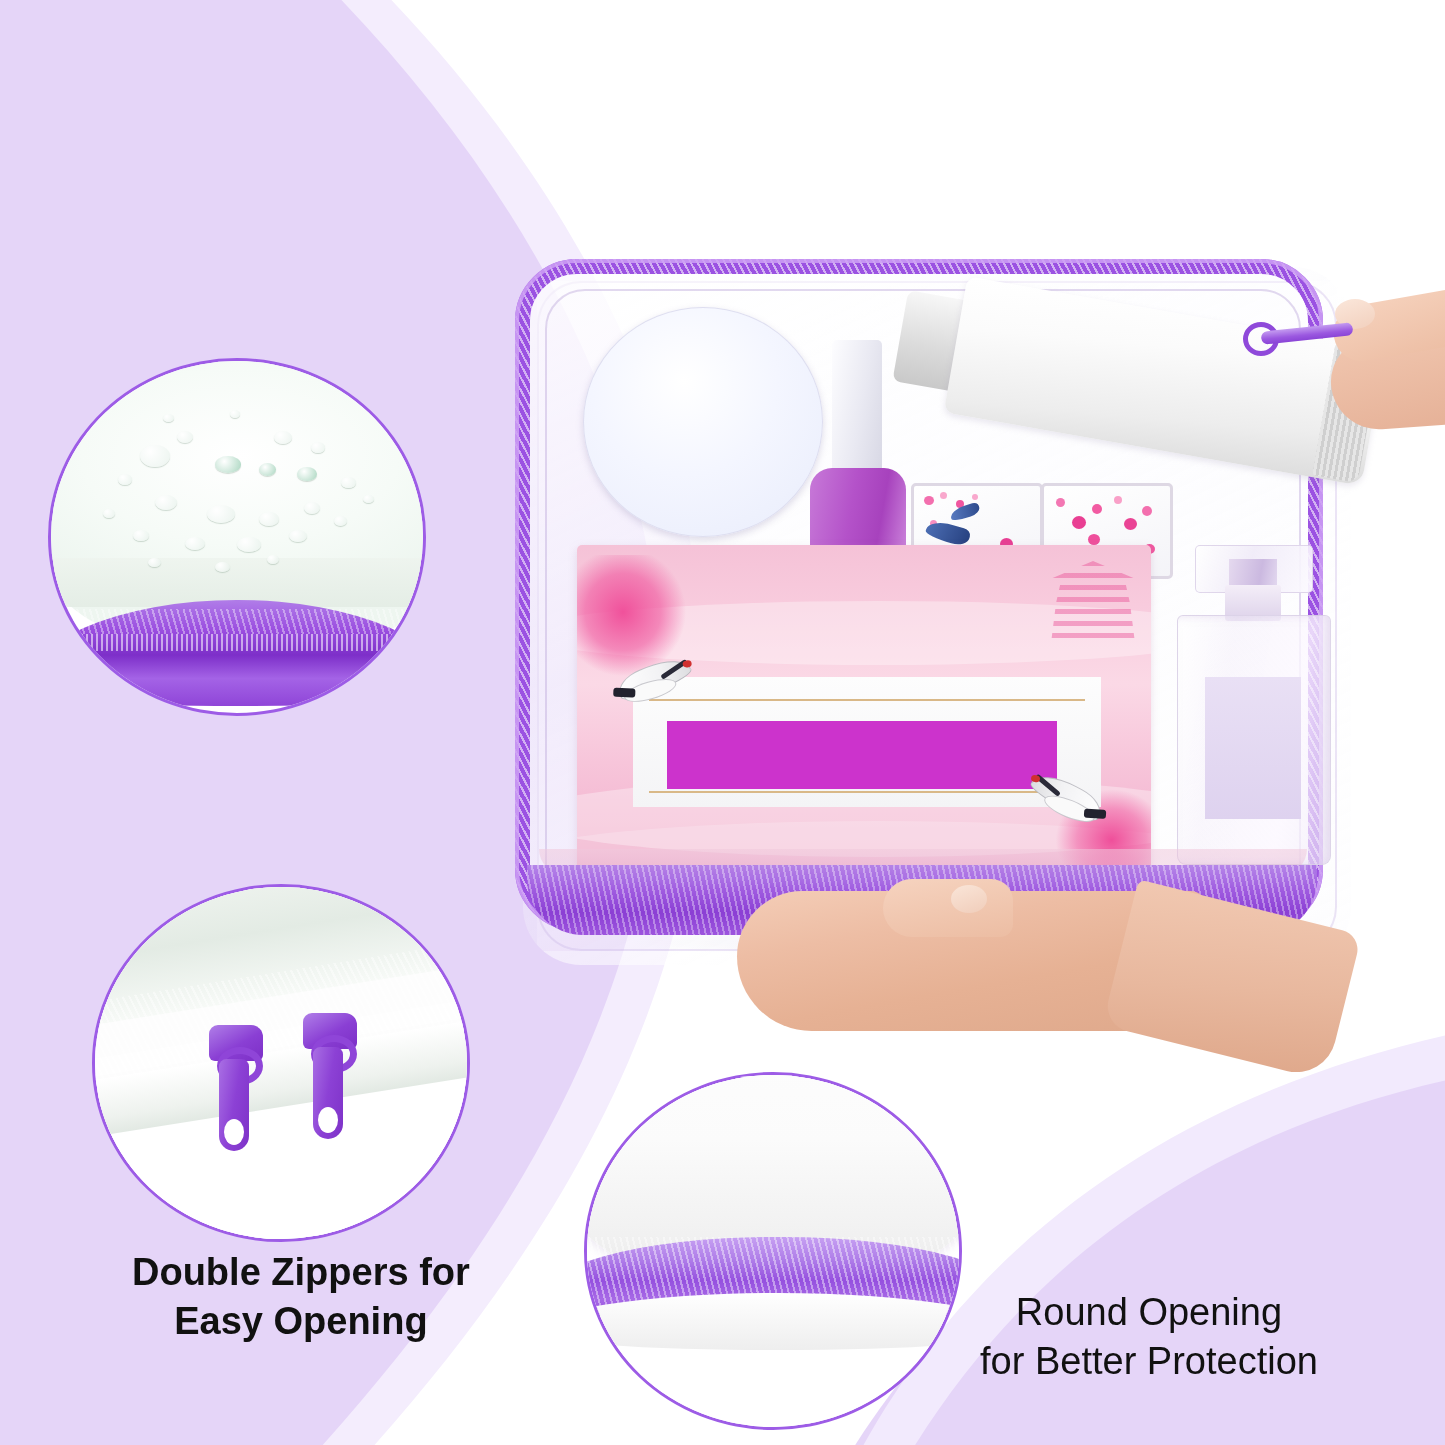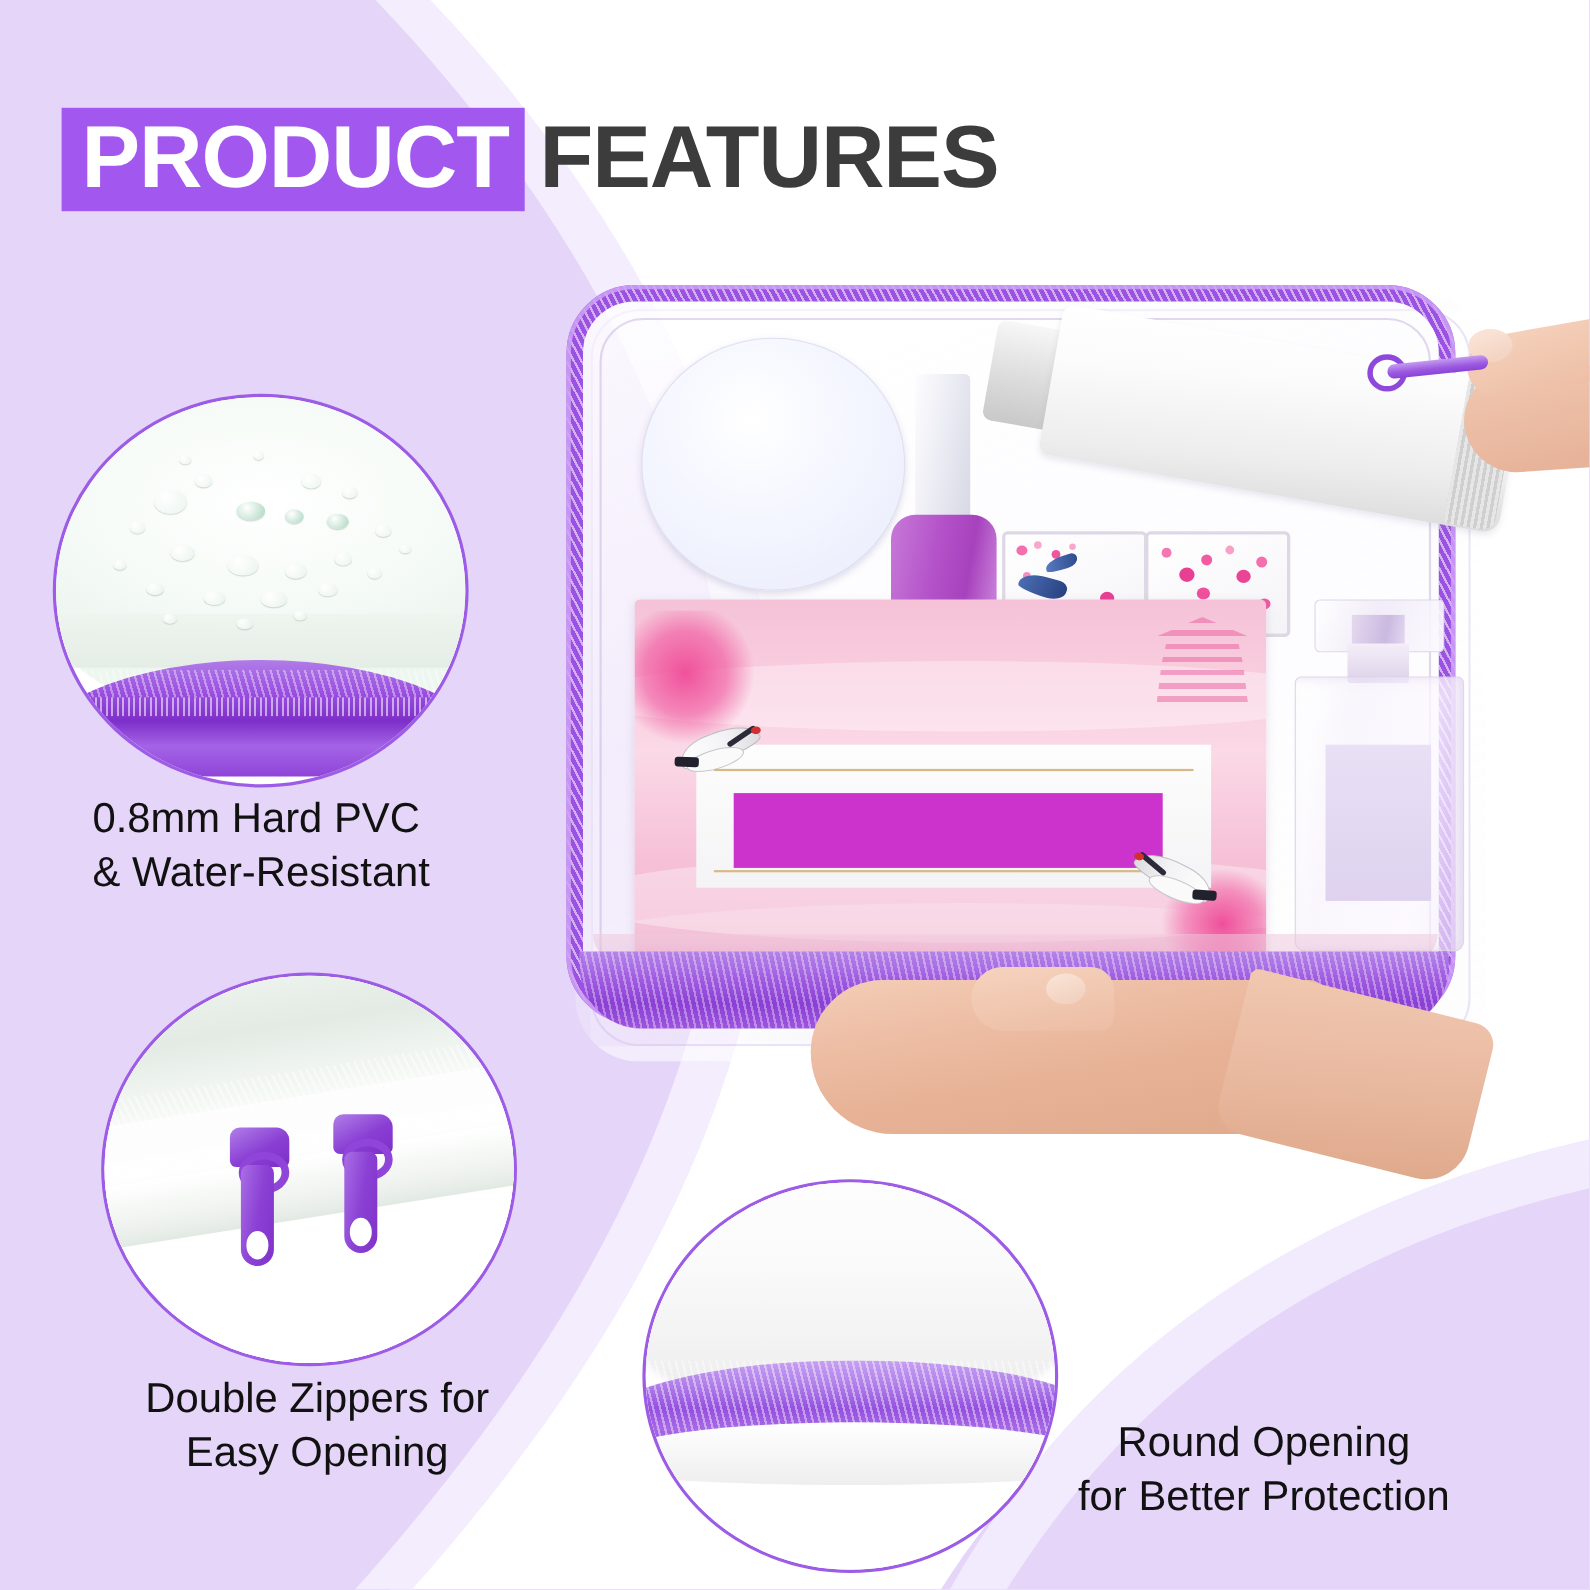--- a/index.html
+++ b/index.html
@@ -163,21 +163,21 @@
     border-radius:50%/70% 70% 30% 30%;
     background:linear-gradient(180deg,#ffffff,#eeeeee);
   }
 
   
   .caption{
     position:absolute;color:#111111;font-size:38px;line-height:1.28;
     font-family:"Liberation Sans", sans-serif;z-index:40;white-space:pre-line;
   }
   #cap-pvc{left:84px;top:720px;}
-  #cap-zip{left:132px;top:1248px;text-align:center;}
+  #cap-zip{left:132px;top:1248px;text-align:center;font-weight:bold;}
   #cap-corner{left:980px;top:1288px;text-align:center;}
 
   
   .hero{position:absolute;left:505px;top:245px;width:900px;height:760px;z-index:15;}
 
   .bag{
     position:absolute;left:18px;top:22px;width:800px;height:670px;
     border-radius:58px;
     background:linear-gradient(155deg,rgba(255,255,255,.55),rgba(248,248,252,.28));
     border:14px solid transparent;
@@ -454,28 +454,20 @@
 
   <div class="bg-base"></div>
 
   <svg class="bg-white-swoosh" viewBox="0 0 1445 1445" preserveAspectRatio="none">
     <path d="M 360 -20 C 560 160, 700 420, 700 700 C 700 980, 560 1240, 330 1470 L 1470 1470 L 1470 -20 Z" fill="#ffffff"></path>
     <path d="M 1470 1060 C 1220 1110, 980 1230, 840 1470 L 1470 1470 Z" fill="#e5d5f8"></path>
     <path d="M 1470 1030 C 1230 1080, 990 1200, 850 1470 L 900 1470 C 1040 1230, 1250 1120, 1470 1075 Z" fill="#f2eafd"></path>
     <path d="M 322 -20 C 520 180, 662 430, 662 700 C 662 960, 540 1210, 300 1470 L 352 1470 C 586 1215, 706 962, 706 700 C 706 428, 566 176, 372 -20 Z" fill="#f4edfd"></path>
   </svg>
 
-  <div class="title-wrap">
-    <div class="title-hl">
-      <span>PRODUCT</span>
-    </div>
-    <div class="title-plain">
-      <span>FEATURES</span>
-    </div>
-  </div>
 
   <div class="circle" id="circle-pvc">
     <div class="circle-inner">
       <div class="pvc-surface"></div>
       <div class="pvc-shadowline"></div>
 
       <div class="drop" style="left:24%;top:24%;width:30px;height:22px;"></div>
       <div class="drop green" style="left:44%;top:27%;width:26px;height:17px;"></div>
       <div class="drop green" style="left:56%;top:29%;width:17px;height:13px;"></div>
       <div class="drop green" style="left:66%;top:30%;width:20px;height:14px;"></div>
@@ -497,22 +489,20 @@
       <div class="drop" style="left:84%;top:38%;width:11px;height:8px;"></div>
       <div class="drop" style="left:30%;top:15%;width:11px;height:8px;"></div>
       <div class="drop" style="left:48%;top:14%;width:10px;height:8px;"></div>
       <div class="drop" style="left:26%;top:56%;width:13px;height:9px;"></div>
       <div class="drop" style="left:44%;top:57%;width:15px;height:10px;"></div>
       <div class="drop" style="left:58%;top:55%;width:12px;height:9px;"></div>
 
       <div class="pvc-zip"></div>
     </div>
   </div>
-  <div class="caption" id="cap-pvc">0.8mm Hard PVC
-&amp; Water-Resistant</div>
 
   <div class="circle" id="circle-zip">
     <div class="circle-inner">
       <div class="zip-bg"></div>
       <div class="zip-white-bottom"></div>
       <div class="zip-panel-top"></div>
       <div class="zip-band"></div>
       <div class="zip-band-hi"></div>
       <div class="zip-panel-bot"></div>
 

